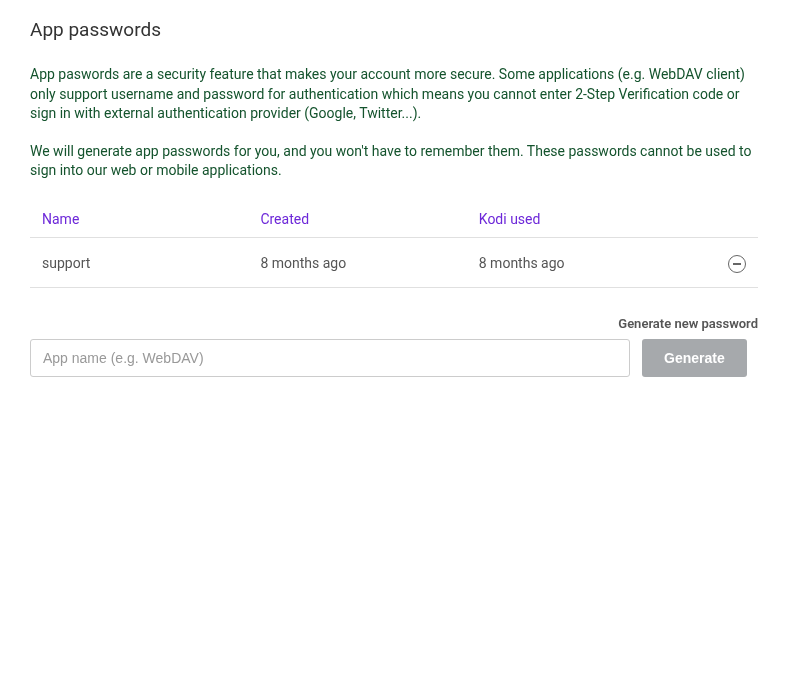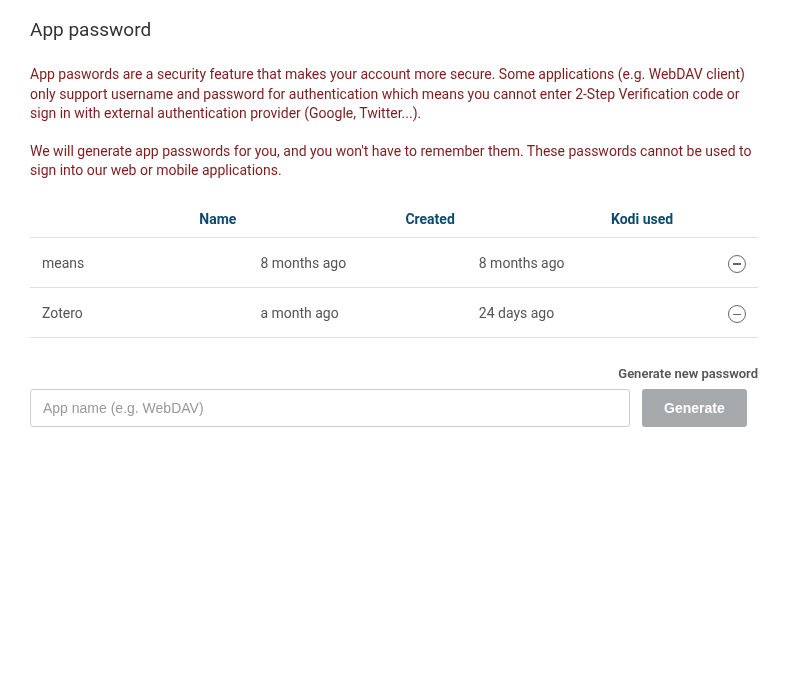--- a/index.html
+++ b/index.html
@@ -15,35 +15,35 @@
       font-size: 14px;
       width: 788px;
     }
     .page-title {
       font-size: 19px;
       font-weight: 400;
       color: #333;
       margin-bottom: 24px;
     }
     .description {
-      color: #7f1d1d;
+      color: #14532d;
       font-size: 14px;
       line-height: 1.4;
       margin-bottom: 18px;
     }
     .table {
       width: 100%;
       border-collapse: collapse;
       margin-top: 20px;
       margin-bottom: 28px;
     }
     .table th {
-      text-align: right;
-      font-weight: 700;
-      color: #0c4a6e;
+      text-align: left;
+      font-weight: 400;
+      color: #6d28d9;
       font-size: 14px;
       padding: 10px 12px 10px 12px;
       border-bottom: 1px solid #e0e0e0;
     }
     .table td {
       padding: 14px 12px;
       border-bottom: 1px solid #e0e0e0;
       color: #555;
       font-size: 14px;
       vertical-align: middle;
@@ -111,45 +111,39 @@
       border-radius: 3px;
       padding: 10px 22px;
       font-size: 14px;
       font-weight: 600;
       cursor: pointer;
     }
   </style>
 </head>
 <body>
 
-<h1 class="page-title">App password</h1>
+<h1 class="page-title">App passwords</h1>
 
 <p class="description">App paswords are a security feature that makes your account more secure. Some applications (e.g. WebDAV client) only support username and password for authentication which means you cannot enter 2-Step Verification code or sign in with external authentication provider (Google, Twitter...).</p>
 <p class="description">We will generate app passwords for you, and you won't have to remember them. These passwords cannot be used to sign into our web or mobile applications.</p>
 
 <table class="table">
   <thead>
     <tr>
       <th class="col-name">Name</th>
       <th class="col-created">Created</th>
       <th class="col-used">Kodi used</th>
       <th class="col-action"></th>
     </tr>
   </thead>
   <tbody id="rows-body">
   <tr>
-        <td class="col-name">means</td>
+        <td class="col-name">support</td>
         <td class="col-created">8 months ago</td>
         <td class="col-used">8 months ago</td>
-        <td class="col-action"><button class="remove-btn" aria-label="Remove"></button></td>
-      </tr>
-      <tr>
-        <td class="col-name">Zotero</td>
-        <td class="col-created">a month ago</td>
-        <td class="col-used">24 days ago</td>
         <td class="col-action"><button class="remove-btn" aria-label="Remove"></button></td>
       </tr>
     </tbody>
 </table>
 
 <div class="generate-section">
   <label class="generate-label">Generate new password</label>
   <div class="generate-row">
     <input type="text" class="app-name-input" placeholder="App name (e.g. WebDAV)" style="">
     <button class="generate-btn">Generate</button>

